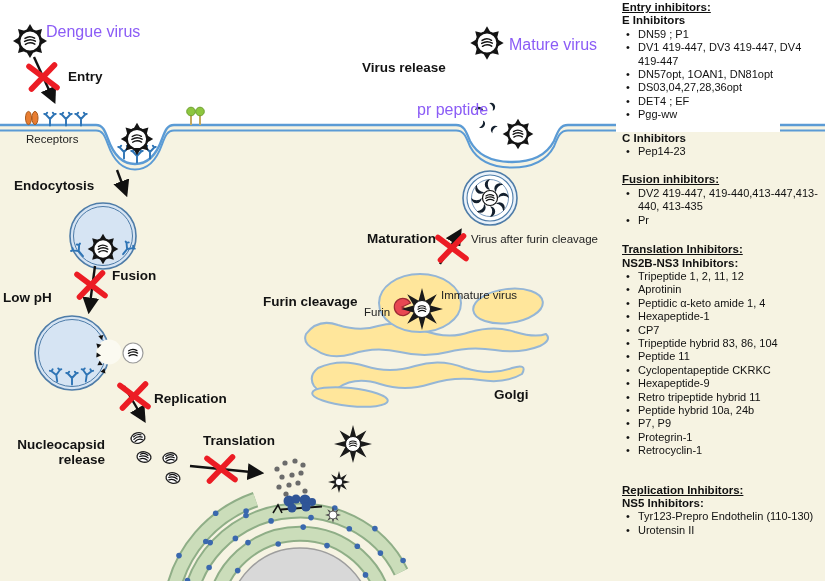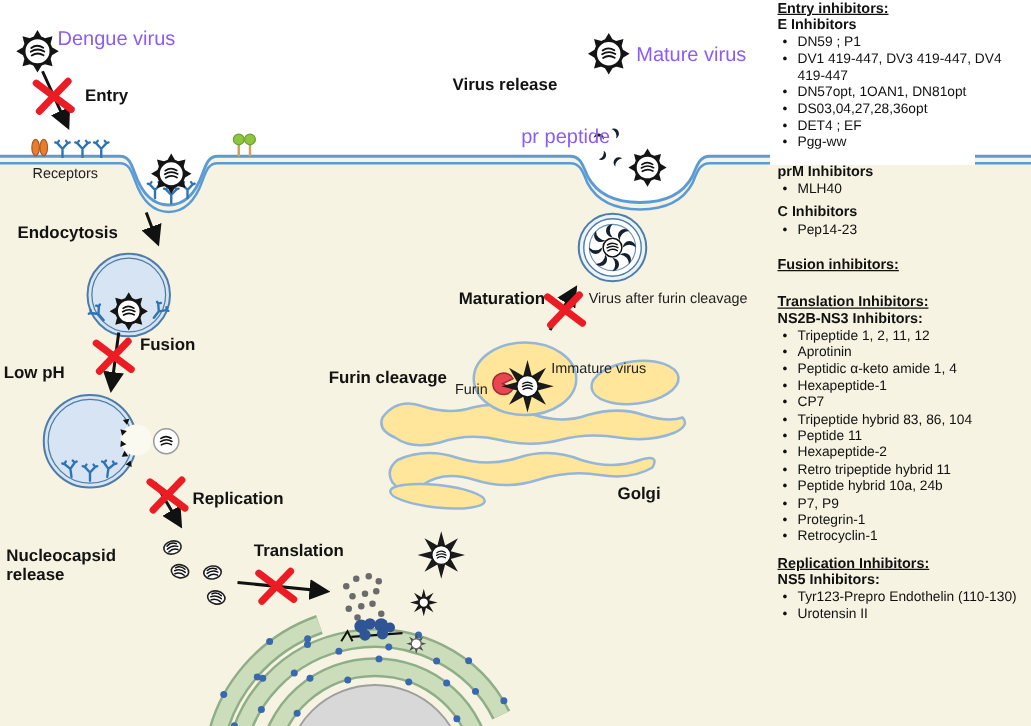--- a/index.html
+++ b/index.html
@@ -4,21 +4,21 @@
 <style>
   html,body{margin:0;padding:0;background:#ddd}
   .stage{position:relative;width:825px;height:581px;background:#F6F3E2;
          font-family:"Liberation Sans",sans-serif;overflow:hidden}
   .stage svg{position:absolute;left:0;top:0}
   .lbl{position:absolute;white-space:nowrap;color:#131313}
   .b13{font-weight:700;font-size:13.5px}
   .b12{font-weight:700;font-size:12.5px}
   .r12{font-size:16px;color:#8b5cf6}
   .r11{font-size:11.5px;color:#222}
-  .wrap{white-space:normal;text-align:left;line-height:15px}
+  .wrap{white-space:normal;text-align:right;line-height:15px}
   #inhibitor-panel{position:absolute;left:622px;top:1px;width:201px;color:#111;
                    font-size:11px;line-height:13.4px}
   .sec-title{font-weight:700;text-decoration:underline;font-size:11.5px}
   .sec-sub{font-weight:700;font-size:11.5px}
   #inhibitor-panel ul{list-style:none;margin:0;padding:0}
   #inhibitor-panel li{position:relative;padding-left:16px}
   #inhibitor-panel li::before{content:"\2022";position:absolute;left:4px;top:0}
 </style>
 </head>
 <body>
@@ -310,47 +310,46 @@
         <div class="sec-sub">E Inhibitors</div>
         <ul>
           <li>DN59 ; P1</li>
           <li>DV1 419-447, DV3 419-447, DV4 419-447</li>
           <li>DN57opt, 1OAN1, DN81opt</li>
           <li>DS03,04,27,28,36opt</li>
           <li>DET4 ; EF</li>
           <li>Pgg-ww</li>
         </ul>
       </div>
-      <div style="margin-bottom: 6px;">
-        <div class="sec-sub">prM Inhibitors</div>
-        <ul>
-          <li>MLH40</li>
-        </ul>
-      </div>
       <div style="margin-bottom: 15px;">
         <div class="sec-sub">C Inhibitors</div>
         <ul>
           <li>Pep14-23</li>
         </ul>
       </div>
       <div style="margin-bottom: 16px;">
         <div class="sec-title">Fusion inhibitors:</div>
-      </div>
-      <div style="margin-bottom: 8px;">
+        <ul>
+          <li>DV2 419-447, 419-440,413-447,413-440, 413-435</li>
+          <li>Pr</li>
+        </ul>
+      </div>
+      <div style="margin-bottom: 26px;">
         <div class="sec-title">Translation Inhibitors:</div>
         <div class="sec-sub">NS2B-NS3 Inhibitors:</div>
         <ul>
           <li>Tripeptide 1, 2, 11, 12</li>
           <li>Aprotinin</li>
           <li>Peptidic α-keto amide 1, 4</li>
           <li>Hexapeptide-1</li>
           <li>CP7</li>
           <li>Tripeptide hybrid 83, 86, 104</li>
           <li>Peptide 11</li>
-          <li>Hexapeptide-2</li>
+          <li>Cyclopentapeptide CKRKC</li>
+          <li>Hexapeptide-9</li>
           <li>Retro tripeptide hybrid 11</li>
           <li>Peptide hybrid 10a, 24b</li>
           <li>P7, P9</li>
           <li>Protegrin-1</li>
           <li>Retrocyclin-1</li>
         </ul>
       </div>
       <div style="margin-bottom: 0px;">
         <div class="sec-title">Replication Inhibitors:</div>
         <div class="sec-sub">NS5 Inhibitors:</div>

